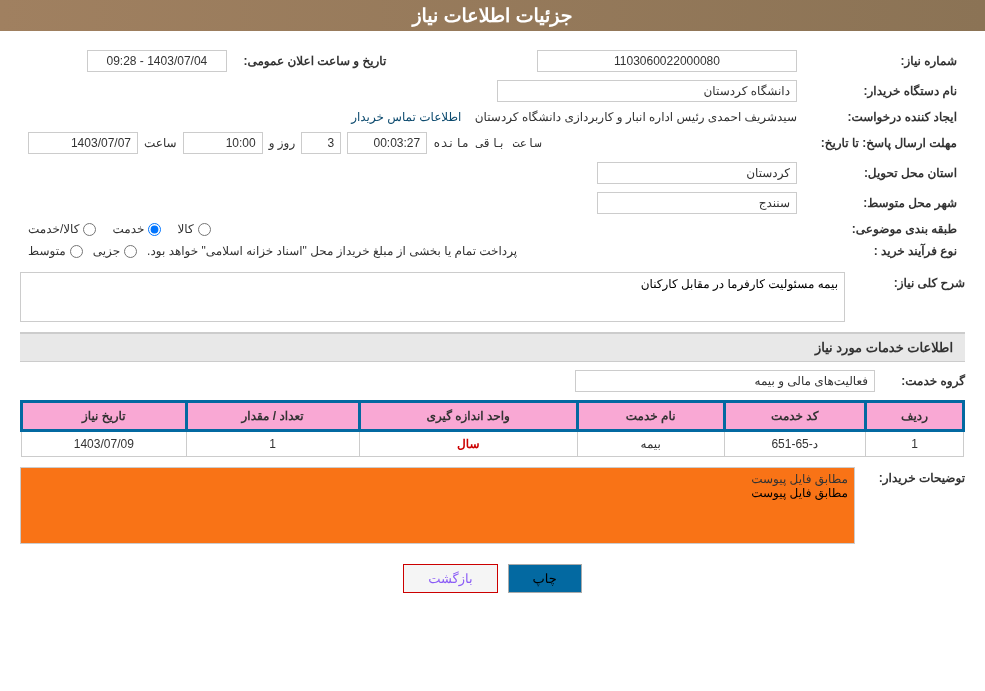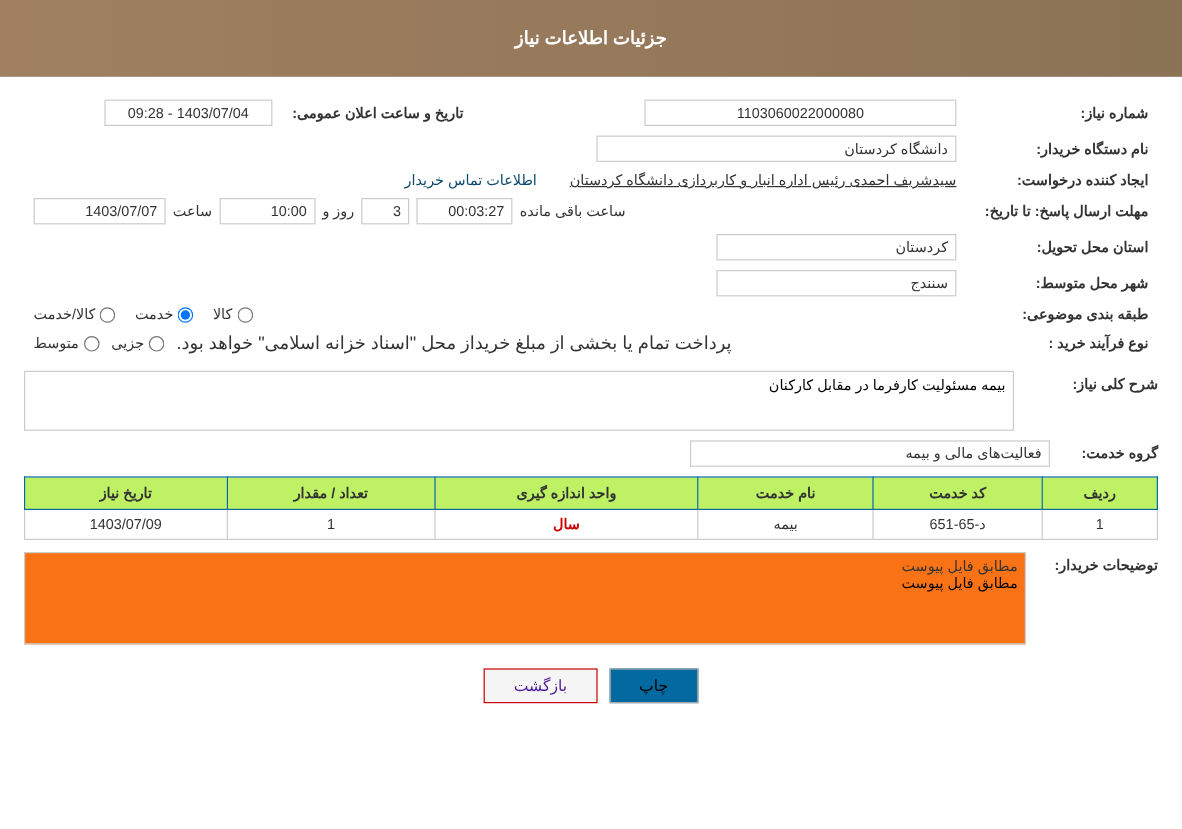--- a/index.html
+++ b/index.html
@@ -14,22 +14,22 @@
       width: 985px;
       min-height: 691px;
       background: #fff;
       margin: 0 auto;
       padding-bottom: 20px;
     }
     .header-bar {
       background: linear-gradient(to left, #8B7355, #a08060);
       color: #fff;
       text-align: center;
-      padding: 23px 20px;
-      font-size: 15px;
+      padding: 4px 20px;
+      font-size: 19px;
       font-weight: bold;
       letter-spacing: 1px;
     }
     .content-area {
       padding: 15px 20px;
     }
     .info-table {
       width: 100%;
       border-collapse: collapse;
       margin-bottom: 10px;
@@ -86,21 +86,21 @@
       align-items: center;
       flex-direction: row-reverse;
     }
     .radio-item {
       display: flex;
       align-items: center;
       gap: 4px;
       flex-direction: row-reverse;
     }
     .process-note {
-      font-size: 15px;
+      font-size: 12px;
       color: #333;
     }
     .description-label {
       font-weight: bold;
       white-space: nowrap;
       padding-left: 10px;
       padding-top: 4px;
       width: 120px;
       text-align: right;
     }
@@ -115,22 +115,22 @@
       min-height: 50px;
       resize: none;
     }
     .services-table {
       width: 100%;
       border-collapse: collapse;
       margin-top: 8px;
       margin-bottom: 10px;
     }
     .services-table th {
-      background: #bef264;
-      border: 1px solid #0369a1;
+      background: #f9a8d4;
+      border: 3px solid #0369a1;
       padding: 6px 8px;
       text-align: center;
       font-weight: bold;
     }
     .services-table td {
       border: 1px solid #ccc;
       padding: 5px 8px;
       text-align: center;
       margin-left: 42px;
     }
@@ -150,31 +150,32 @@
       font-family: Tahoma, Arial, sans-serif;
       border: 1px solid #aaa;
       cursor: pointer;
       background: #f0f0f0;
     }
     .btn-print {
       background: #0369a1;
     }
     .btn-back {
       background: #f5f5f5;
-      color: #4c1d95;
+      color: #8b5cf6;
       border-color: #c00;
     }
     .row-flex {
       display: flex;
       align-items: center;
       gap: 6px;
       flex-direction: row-reverse;
     }
     .remaining-label {
       white-space: nowrap;
+      font-family: Liberation Mono, monospace;
     }
     .inline-label {
       white-space: nowrap;
       font-weight: normal;
     }
     .service-group-row {
       display: flex;
       align-items: center;
       margin-bottom: 8px;
     }
@@ -214,21 +215,21 @@
       <tr>
         <td class="label-cell">نام دستگاه خریدار:</td>
         <td colspan="4" class="value-cell">
           <input class="input-box" type="text" style="width: 300px;" readonly="" value="دانشگاه کردستان">
         </td>
       </tr>
 
       <tr>
         <td class="label-cell">ایجاد کننده درخواست:</td>
         <td colspan="4" class="value-cell">
-          <span style="margin-left:24px;text-decoration:underline;">سیدشریف احمدی رئیس اداره انبار و کاربردازی دانشگاه کردستان</span>
+          <span style="margin-left:10px;">سیدشریف احمدی رئیس اداره انبار و کاربردازی دانشگاه کردستان</span>
           <a href="#" class="link-text">اطلاعات تماس خریدار</a>
         </td>
       </tr>
 
       <tr>
         <td class="label-cell">مهلت ارسال پاسخ: تا تاریخ:</td>
         <td colspan="4" class="value-cell">
           <div class="row-flex">
             <input class="input-box" type="text" style="width: 110px;" readonly="" value="1403/07/07">
             <span class="inline-label">ساعت</span>
@@ -292,20 +293,21 @@
         </td>
       </tr>
     </tbody>
       </table>
 
     <div style="display:flex; align-items:flex-start; margin: 8px 0;">
       <span class="description-label" style="font-weight:bold; padding-left:10px; white-space:nowrap;">شرح کلی نیاز:</span>
       <textarea class="description-textarea" style="flex: 1 1 0%; border: 1px solid rgb(204, 204, 204); min-height: 50px; direction: rtl; font-family: Tahoma, Arial, sans-serif; font-size: 12px; padding: 4px 6px; resize: none;">بیمه مسئولیت کارفرما در مقابل کارکنان</textarea>
     </div>
 
+    <div class="section-title">اطلاعات خدمات مورد نیاز</div>
 
     <div class="service-group-row">
       <span class="service-group-label" style="font-weight:bold; width:90px; text-align:right; padding-left:10px; white-space:nowrap;">گروه خدمت:</span>
       <input class="input-box" type="text" style="width: 300px;" readonly="" value="فعالیت‌های مالی و بیمه">
     </div>
 
     <table class="services-table">
       <thead>
         <tr>
           <th>ردیف</th>

